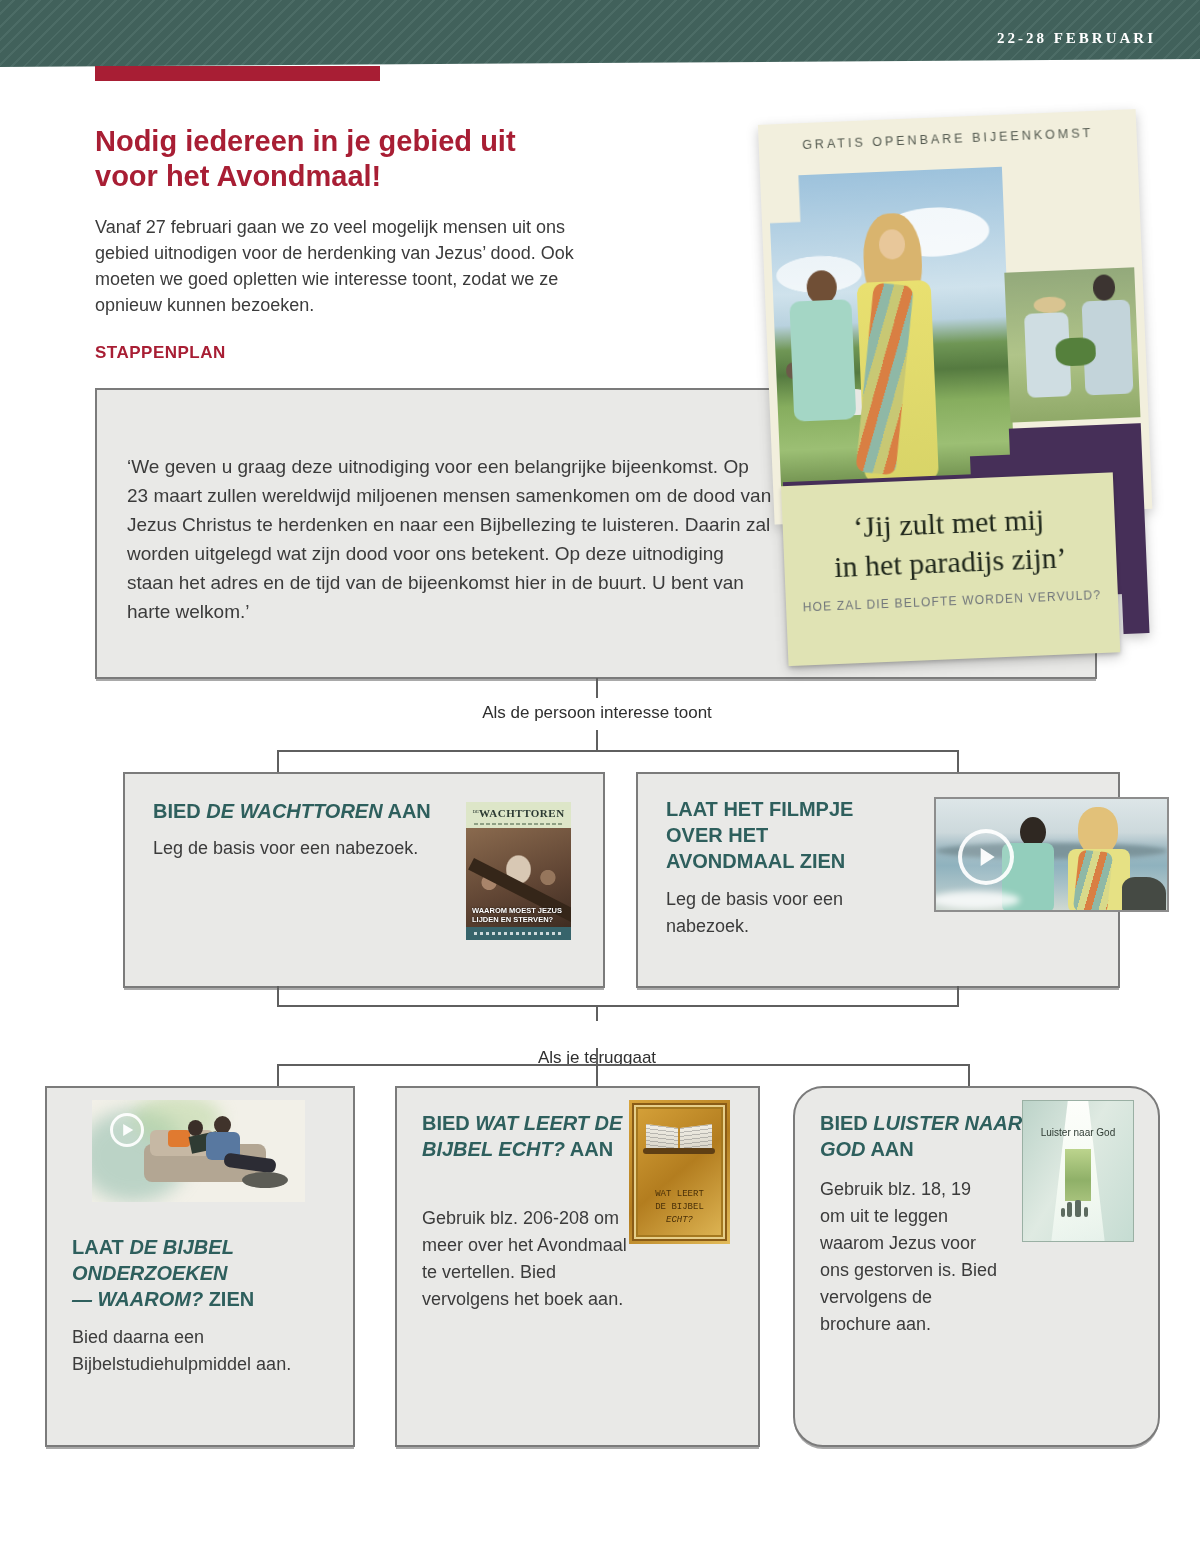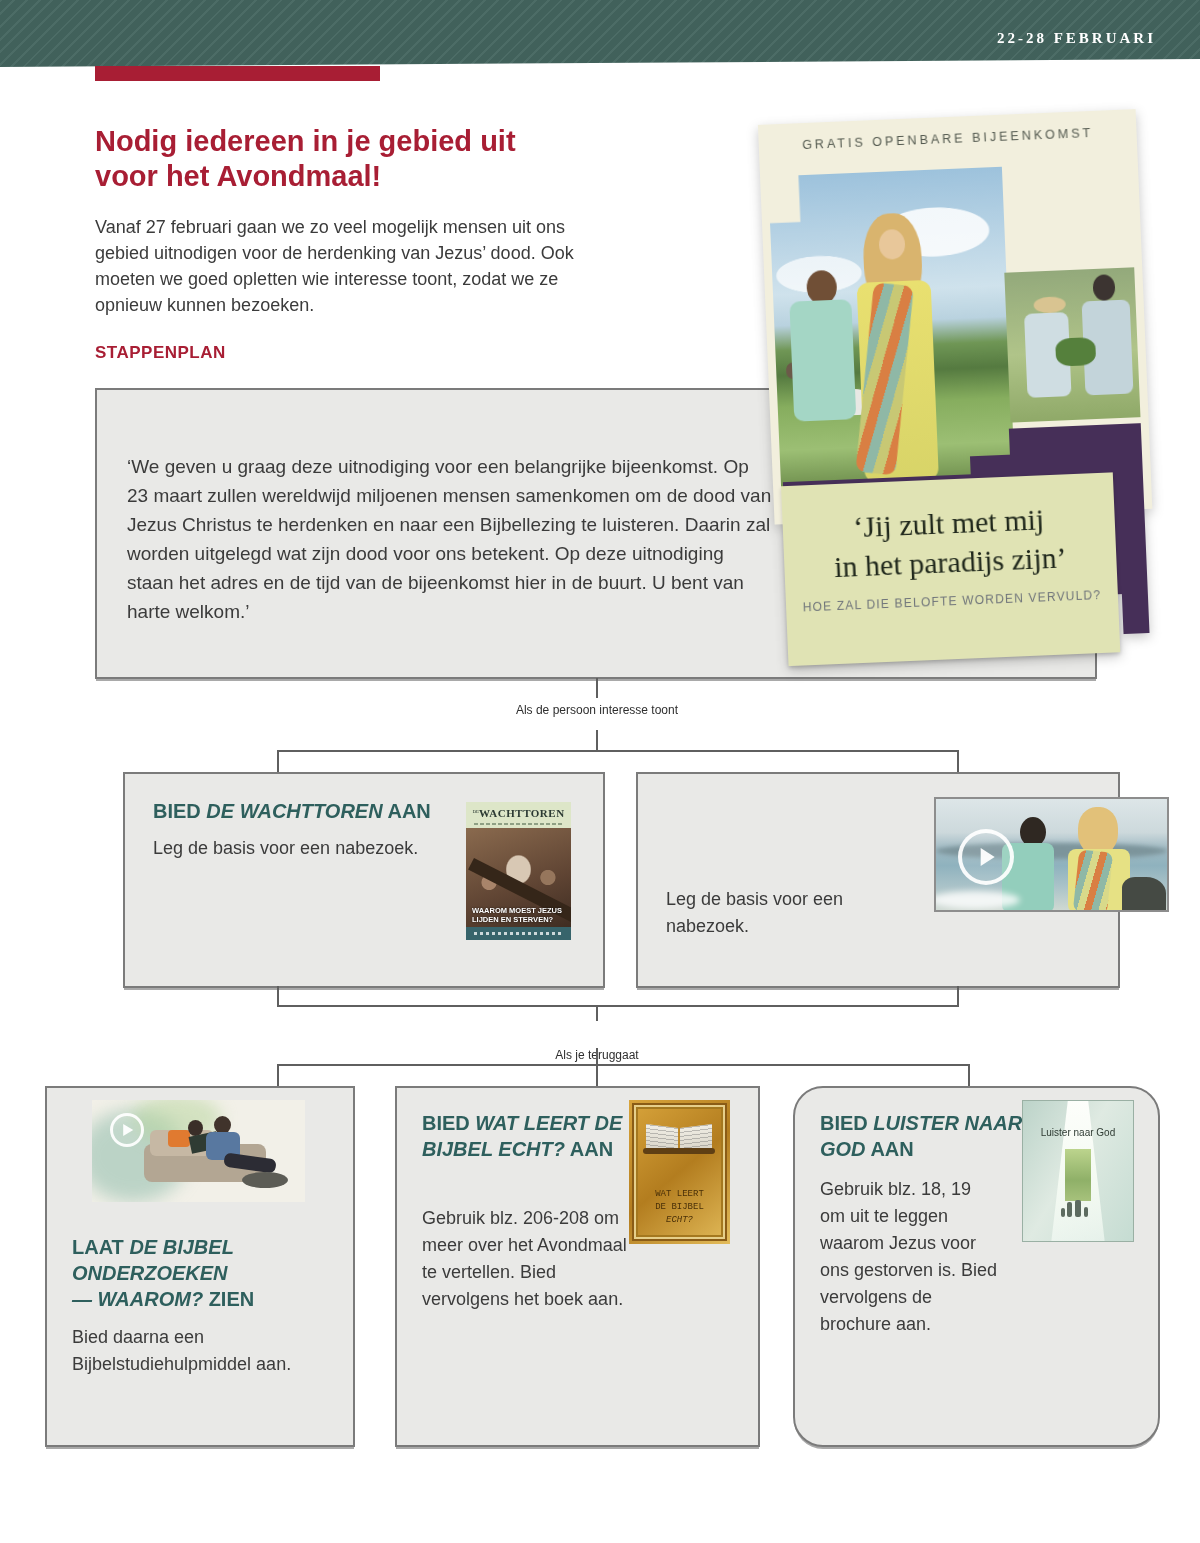--- a/index.html
+++ b/index.html
@@ -34,21 +34,21 @@
   .s1p{position:absolute;left:30px;top:62px;width:645px;font-size:19px;line-height:29px;margin:0;}
 
   #box-wt{left:97px;top:772px;width:482px;height:216px;margin-left:26px;}
   #box-film{left:636px;top:772px;width:484px;height:216px;}
   #box-video{left:45px;top:1086px;width:310px;height:361px;}
   #box-book{left:395px;top:1086px;width:365px;height:361px;}
   #box-bro{left:793px;top:1086px;width:367px;height:361px;border-radius:30px;}
 
   
   .cl{position:absolute;background:#5f5f5f;}
-  .clabel{position:absolute;font-size:12px;color:#2e2e2e;text-align:center;transform:translateX(-50%);}
+  .clabel{position:absolute;font-size:17px;color:#2e2e2e;text-align:center;transform:translateX(-50%);}
 
   
   #invite{position:absolute;left:768px;top:116px;width:378px;height:546px;
     transform:rotate(-2.4deg);transform-origin:55% 45%;z-index:5;
     filter:drop-shadow(0 4px 6px rgba(0,0,0,.22));}
   .inv-base{position:absolute;left:0;top:0;width:378px;height:400px;background:#f2efdd;}
   .inv-head{position:absolute;left:0;top:15px;width:378px;text-align:center;
     font-size:12.5px;letter-spacing:3px;color:#52584e;z-index:6;}
   .inv-photo{position:absolute;left:8px;top:52px;width:234px;height:312px;z-index:2;
     clip-path:polygon(0 15%,13% 15%,13% 0,100% 0,100% 100%,0 100%);
@@ -196,20 +196,21 @@
         <div class="beam"></div>
       </div>
       <div class="hl">WAAROM MOEST JEZUS LIJDEN EN STERVEN?</div>
       <div class="foot">
           <i></i>
         </div>
     </div>
   </div>
 
   <div class="box" id="box-film">
+    <h3 class="bh" style="left:28px;top:22px;width:212px;">LAAT HET FILMPJE OVER HET AVONDMAAL ZIEN</h3>
     <p class="bp" style="left:28px;top:112px;width:185px;">Leg de basis voor een nabezoek.</p>
     <div class="thumb" id="thumb-sea">
       <div class="fig hills"></div>
       <div class="fig man-h"></div>
       <div class="fig man-t"></div>
       <div class="fig wom-h"></div>
       <div class="fig wom-t"></div>
       <div class="fig scarf"></div>
       <div class="fig rock"></div>
       <div class="fig wave"></div>

